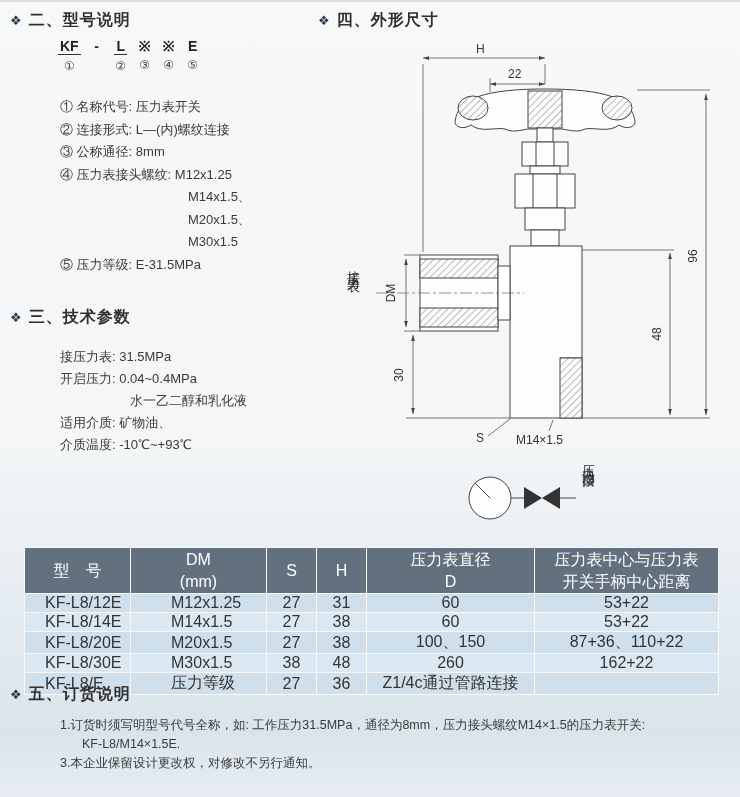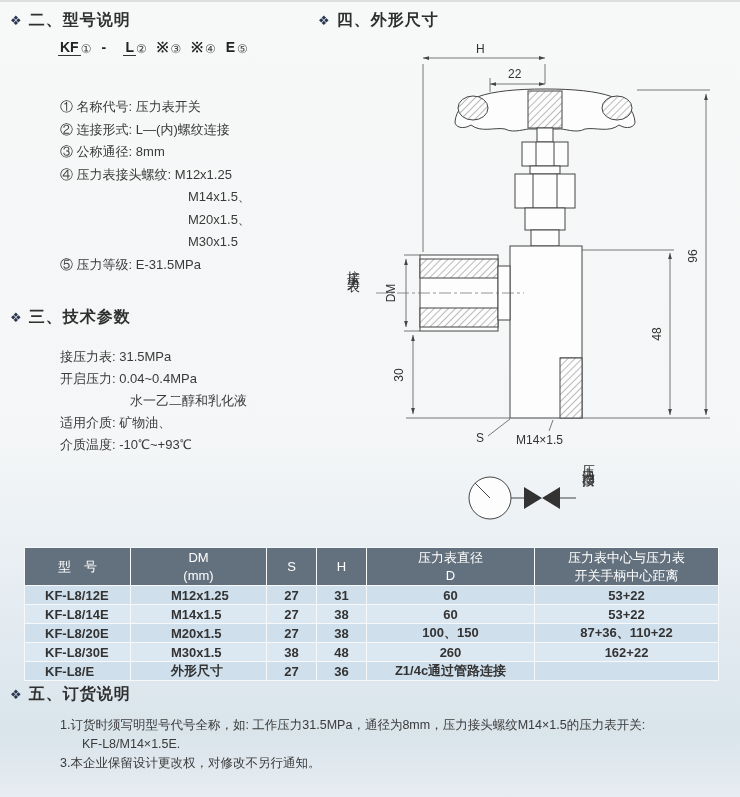--- a/index.html
+++ b/index.html
@@ -16,21 +16,21 @@
     border-top: 2px solid #dcdedf;
     background: linear-gradient(180deg, #f7f8f8 0%, #f4f6f7 55%, #e3ebf1 78%, #d9e4eb 92%, #e7edf2 100%);
     color: #333;
   }
   .section-header { position: absolute; display: flex; align-items: center; gap: 7px; }
   .sec-icon { font-size: 13px; color: #2a3750; line-height: 1; }
   .sec-title { font-size: 16px; font-weight: bold; color: #2f2f2f; letter-spacing: 1px; }
 
   
   .model-code { position: absolute; left: 58px; top: 36px; display: flex; gap: 8px; }
-  .code-col { display: flex; flex-direction: row; align-items: center; min-width: 16px; }
+  .code-col { display: flex; flex-direction: column; align-items: center; min-width: 16px; }
   .cl { font-size: 14px; font-weight: bold; color: #222; line-height: 16px; padding: 0 2px; }
   .cl.u { border-bottom: 1.5px solid #333; }
   .cn { font-size: 12px; color: #444; margin-top: 4px; }
 
   
   .txt-block { position: absolute; font-size: 13px; color: #3a3a3a; margin-top: 8px; }
   .txt-line { height: 22.5px; line-height: 22.5px; white-space: nowrap; }
   .tech-block .txt-line { height: 22px; line-height: 22px; }
   .ind-lg { padding-left: 128px; }
   .ind-sm { padding-left: 70px; }
@@ -51,29 +51,29 @@
     writing-mode: vertical-rl;
     text-orientation: upright;
     font-size: 13px;
     color: #333;
     letter-spacing: 3px;
     line-height: 14px;
   }
 
   
   .spec-table { position: absolute; left: 24px; top: 545px; }
-  table { border-collapse: collapse; table-layout: fixed; width: 694px; font-size: 13px; }
+  table { border-collapse: collapse; table-layout: fixed; width: 694px; font-size: 16px; }
   th {
     background: #63717e; color: #ffffff; font-weight: normal;
     white-space: pre-line; height: 38px; line-height: 1.35;
     border: 1px solid #f6f8f9; padding: 1px 2px; text-align: center;
   }
   td {
     border: 1px solid #f6f8f9; height: 19px; text-align: center;
-    color: #333; padding: 0 3px; white-space: nowrap; overflow: hidden; font-weight: bold;
+    color: #333; padding: 0 3px; white-space: nowrap; overflow: hidden;
   }
   tr.row-a td { background: #cfdfeb; }
   tr.row-b td { background: #dce8f1; }
   td.c-model { text-align: left; padding-left: 20px; }
   td.c-dm { text-align: left; padding-left: 40px; }
 </style>
 </head>
 <body>
 
 <div class="page">
@@ -299,21 +299,21 @@
         <tr class="row-b">
           <td class="c-model">KF-L8/30E</td>
           <td class="c-dm">M30x1.5</td>
           <td>38</td>
           <td>48</td>
           <td>260</td>
           <td>162+22</td>
         </tr>
         <tr class="row-a">
           <td class="c-model">KF-L8/E</td>
-          <td class="c-dm">外形尺寸</td>
+          <td class="c-dm">压力等级</td>
           <td>27</td>
           <td>36</td>
           <td>Z1/4c通过管路连接</td>
           <td></td>
         </tr>
       </tbody>
     </table>
   </div>
 
   <div class="section-header" style="left:10px; top:682px;">

